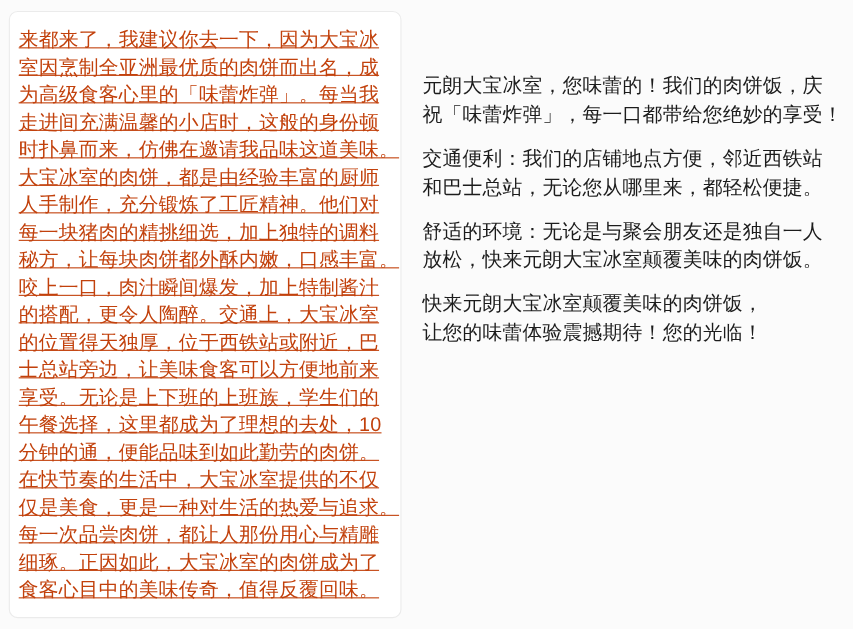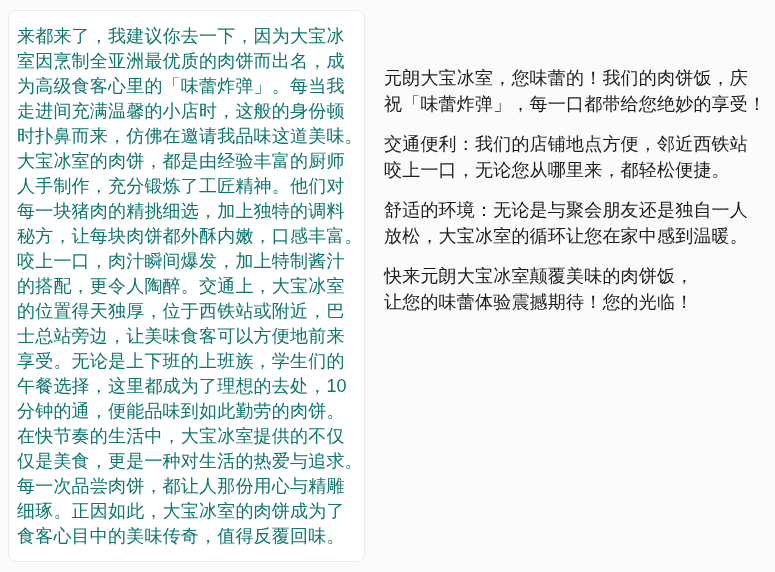--- a/index.html
+++ b/index.html
@@ -19,22 +19,23 @@
     height: 552px;
     background: #ffffff;
     border: 1px solid #ebebeb;
     border-radius: 8px;
     padding: 13px 8px;
   }
   .text-card .para {
     white-space: pre;
     font-size: 18px;
     line-height: 25px;
-    color: #0f766e;
+    color: #c2410c;
     letter-spacing: 0.2px;
+    text-decoration: underline;
   }
 
   .right-column {
     position: absolute;
     left: 384px;
     top: 65px;
     width: 388px;
   }
   .right-column .para {
     white-space: pre;
@@ -70,18 +71,18 @@
 仅是美食，更是一种对生活的热爱与追求。
 每一次品尝肉饼，都让人那份用心与精雕
 细琢。正因如此，大宝冰室的肉饼成为了
 食客心目中的美味传奇，值得反覆回味。</div>
 </div>
 
 <div class="right-column">
   <div class="para">元朗大宝冰室，您味蕾的！我们的肉饼饭，庆
 祝「味蕾炸弹」，每一口都带给您绝妙的享受！</div>
   <div class="para">交通便利：我们的店铺地点方便，邻近西铁站
-咬上一口，无论您从哪里来，都轻松便捷。</div>
+和巴士总站，无论您从哪里来，都轻松便捷。</div>
   <div class="para">舒适的环境：无论是与聚会朋友还是独自一人
-放松，大宝冰室的循环让您在家中感到温暖。</div>
+放松，快来元朗大宝冰室颠覆美味的肉饼饭。</div>
   <div class="para">快来元朗大宝冰室颠覆美味的肉饼饭，
 让您的味蕾体验震撼期待！您的光临！</div>
 </div>
 
 </body></html>

